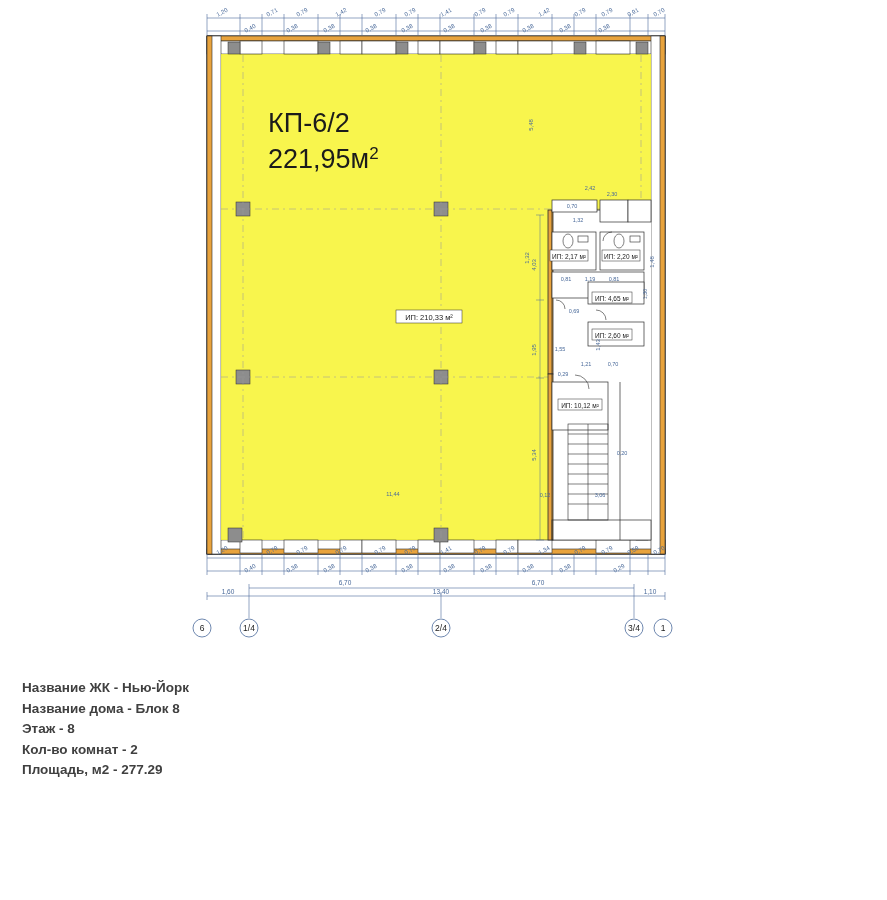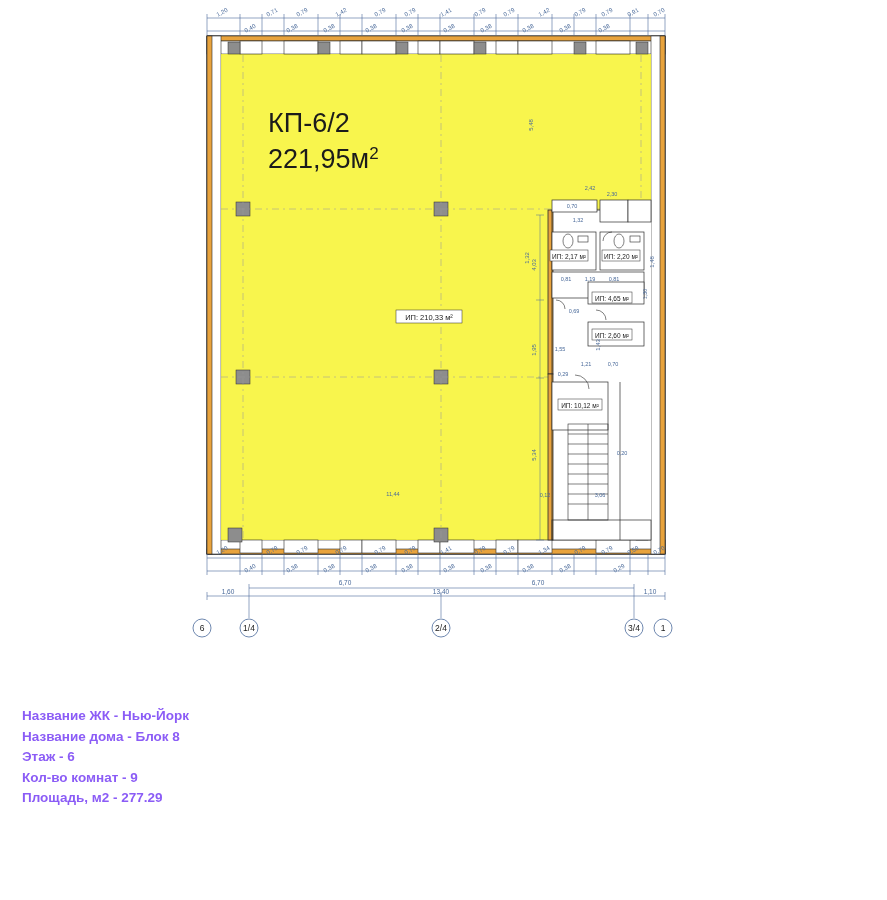--- a/index.html
+++ b/index.html
@@ -20,25 +20,25 @@
     width: 887px;
     height: 660px;
   }
   #plan-svg {
     position: absolute;
     left: 0; top: 0;
   }
   .details {
     position: absolute;
     left: 22px;
-    top: 706px;
+    top: 678px;
     width: 500px;
     font-size: 13.5px;
     line-height: 19.5px;
-    color: #8b5cf6;
+    color: #404040;
     font-weight: bold;
   }
   .details div {
     white-space: nowrap;
     margin-bottom: 1px;
   }
   .watermark {
     position: absolute;
     left: 250px;
     top: 40px;
@@ -403,16 +403,16 @@
       <text x="634" y="631" text-anchor="middle">3/4</text>
       <text x="663" y="631" text-anchor="middle">1</text>
     </g>
 
   </svg>
 </div>
 
 <div class="details">
   <div>Название ЖК - Нью-Йорк</div>
   <div>Название дома - Блок 8</div>
-  <div>Этаж - 6</div>
-  <div>Кол-во комнат - 9</div>
+  <div>Этаж - 8</div>
+  <div>Кол-во комнат - 2</div>
   <div>Площадь, м2 - 277.29</div>
 </div>
 
 </body></html>

